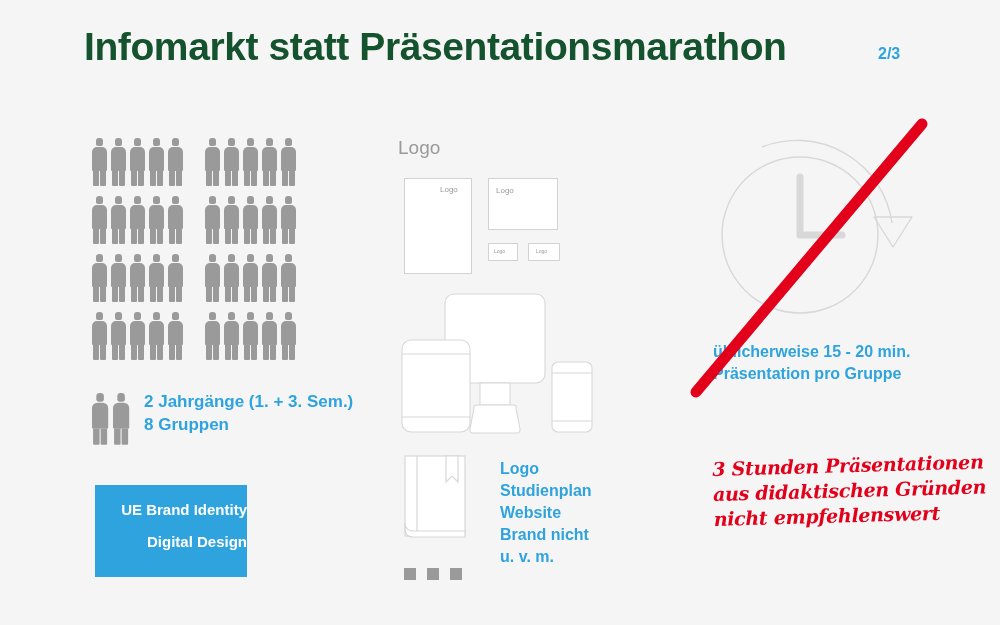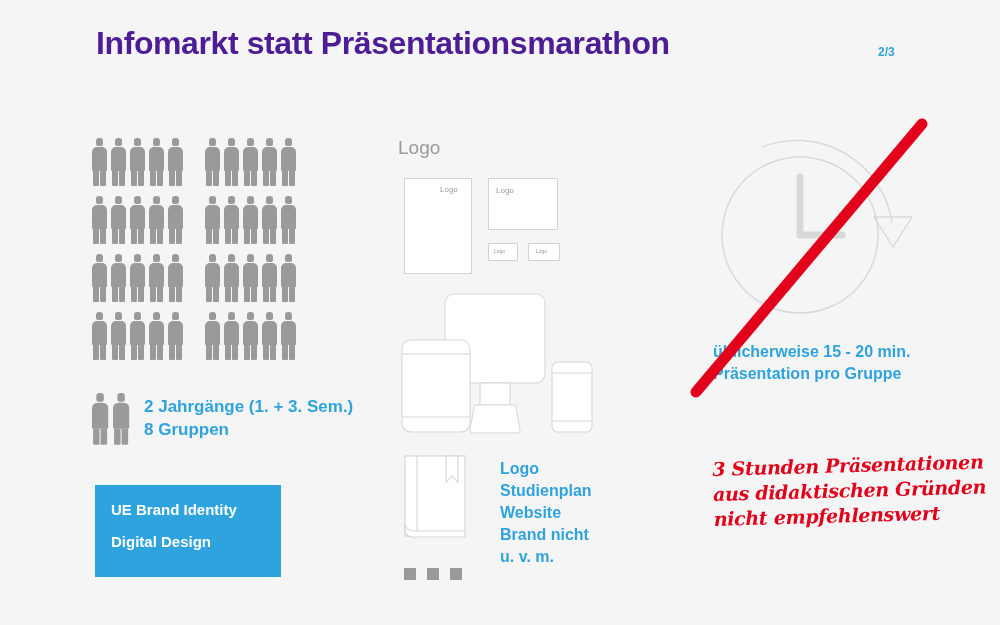--- a/index.html
+++ b/index.html
@@ -17,33 +17,33 @@
   .slide {
     position: absolute;
     inset: 0;
     width: 1000px;
     height: 625px;
   }
 
   
   .title {
     position: absolute;
-    left: 96px;
+    left: 84px;
     top: 25px;
-    font-size: 32px;
-    font-weight: bold;
-    color: #4c1d95;
+    font-size: 39px;
+    font-weight: bold;
+    color: #14532d;
     letter-spacing: -0.4px;
     white-space: nowrap;
   }
   .pagenum {
     position: absolute;
     left: 878px;
     top: 45px;
-    font-size: 12px;
+    font-size: 16px;
     font-weight: bold;
     color: #2ea3dd;
   }
   .subtitle {
     position: absolute;
     left: 94px;
     top: 79px;
     font-size: 15px;
     font-weight: bold;
     color: #e2001a;
@@ -100,21 +100,21 @@
   }
   .person .legL { left: 1px; }
   .person .legR { left: 8px; }
 
   
   .summary {
     position: absolute;
     left: 92px;
     top: 390px;
     display: flex;
-    align-items: flex-end;
+    align-items: flex-start;
   }
   .summary-icon {
     display: flex;
     gap: 6px;
     margin-right: 16px;
     margin-top: 3px;
   }
   .summary-icon .person { transform: scale(1.08); transform-origin: top left; }
   .summary-text {
     font-size: 17px;
@@ -122,26 +122,27 @@
     color: #2ea3dd;
     line-height: 23px;
     white-space: nowrap;
   }
 
   
   .course-box {
     position: absolute;
     left: 95px;
     top: 485px;
-    width: 186px;
+    width: 152px;
     height: 92px;
     background: #2ea3dd;
     color: #ffffff;
     padding: 15px 0 15px 16px;
     box-sizing: border-box;
+    text-align: right;
   }
   .course-line {
     font-size: 15px;
     font-weight: bold;
     line-height: 20px;
     white-space: nowrap;
   }
   .course-gap { height: 12px; }
 
   

